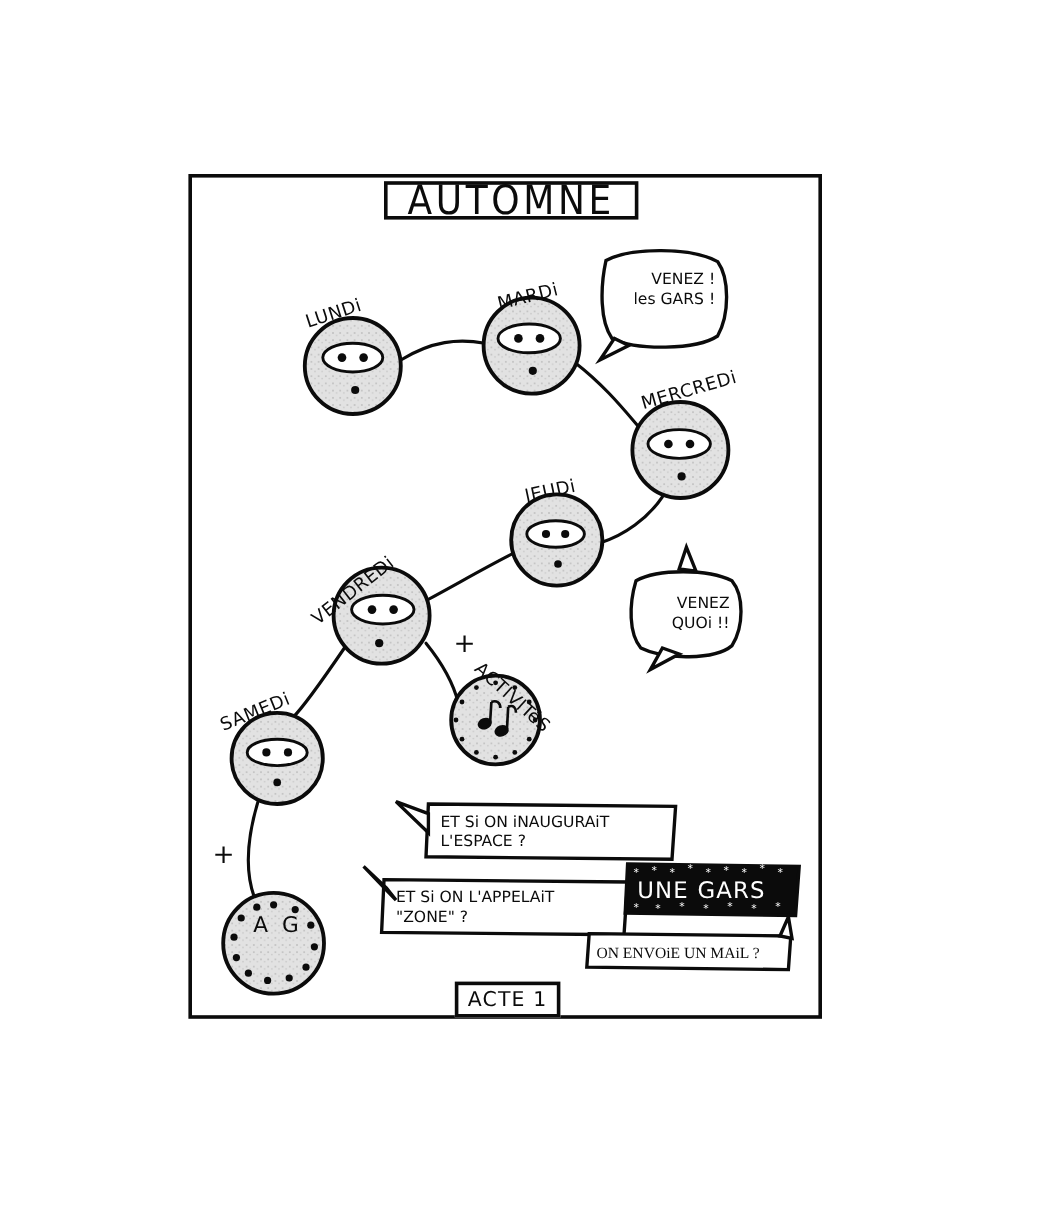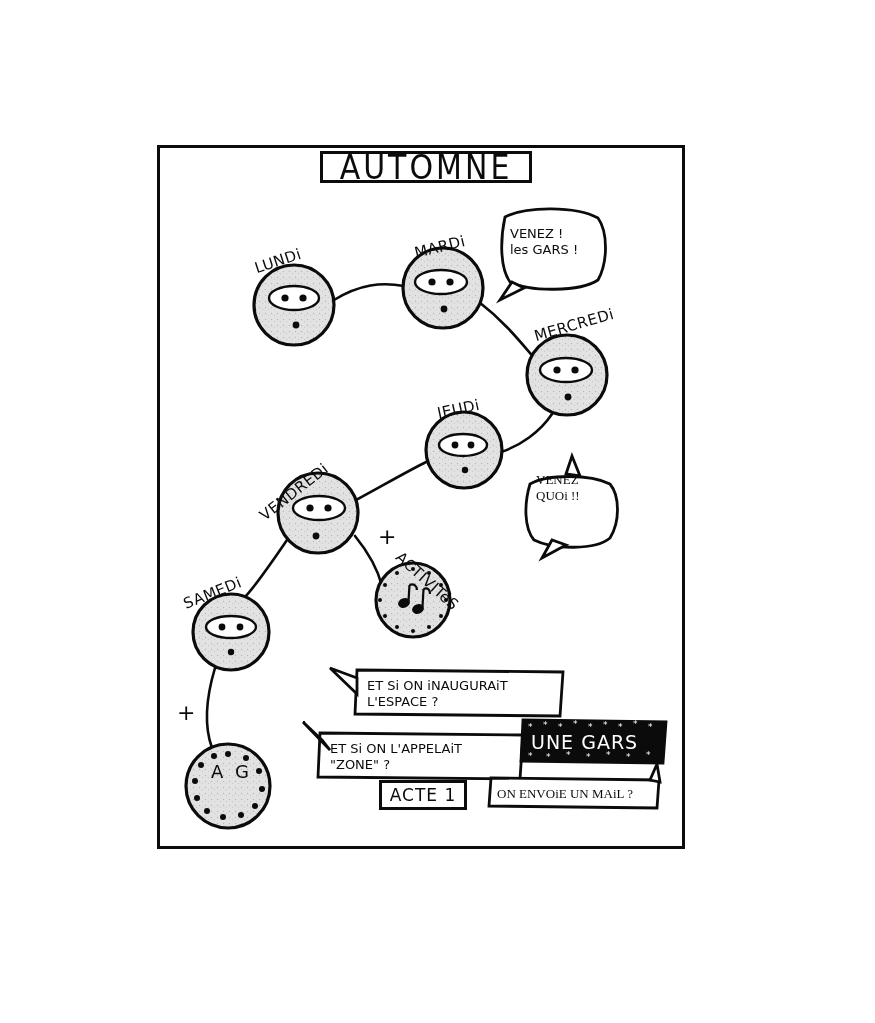--- a/index.html
+++ b/index.html
@@ -52,21 +52,21 @@
     letter-spacing: 3px;
     font-family: "DejaVu Sans", sans-serif;
     color: #0b0b0b;
     transform: scaleY(1.12);
   }
 
   
   .act-box {
     position: absolute;
     left: 379px;
-    top: 780px;
+    top: 818px;
     width: 88px;
     height: 30px;
     border: 3px solid #0b0b0b;
     box-sizing: border-box;
     background: #ffffff;
     display: flex;
     align-items: center;
     justify-content: center;
   }
   .act-text {
@@ -86,21 +86,21 @@
 
   
   .bubble-text {
     position: absolute;
     color: #0b0b0b;
     font-size: 13px;
     line-height: 1.25;
     white-space: pre-line;
     text-align: left;
   }
-  .bubble-text.center { text-align: left; }
+  .bubble-text.center { text-align: right; }
 
   .fete-text {
     position: absolute;
     color: #ffffff;
     font-size: 19px;
     letter-spacing: 1px;
     white-space: nowrap;
   }
 
   .plus {
@@ -297,21 +297,21 @@
   <div class="node-label" style="left:253px; top:483px; transform:rotate(-38deg);">VENDREDi</div>
   <div class="node-label" style="left:182px; top:584px; transform:rotate(-22deg);">SAMEDi</div>
   <div class="node-label" style="left:404px; top:548px; transform:rotate(42deg); transform-origin:left top;">ACTIVITéS</div>
   <div class="node-label" style="left:211px; top:731px; letter-spacing:3px; font-size:18px;margin-top:30px;">A G</div>
 
   <div class="plus" style="left:378px; top:524px;">+</div>
   <div class="plus" style="left:177px; top:700px;">+</div>
 
   <div class="bubble-text center" style="left:510px; top:226px; width:86px;">VENEZ !
 les GARS !</div>
-  <div class="bubble-text center" style="left:536px; top:472px; width:72px;font-family:Liberation Serif, serif;">VENEZ
+  <div class="bubble-text center" style="left:536px; top:496px; width:72px;">VENEZ
 QUOi !!</div>
   <div class="bubble-text" style="left:367px; top:678px; width:192px;">ET Si ON iNAUGURAiT
 L'ESPACE ?</div>
   <div class="bubble-text" style="left:330px; top:741px; width:188px;">ET Si ON L'APPELAiT
 "ZONE" ?</div>
   <div class="fete-text" style="left:531px; top:731px;">UNE GARS</div>
   <div class="bubble-text" style="left:497px; top:786px; width:160px;font-family:Liberation Serif, serif;">ON ENVOiE UN MAiL ?</div>
 
 </div>
 

